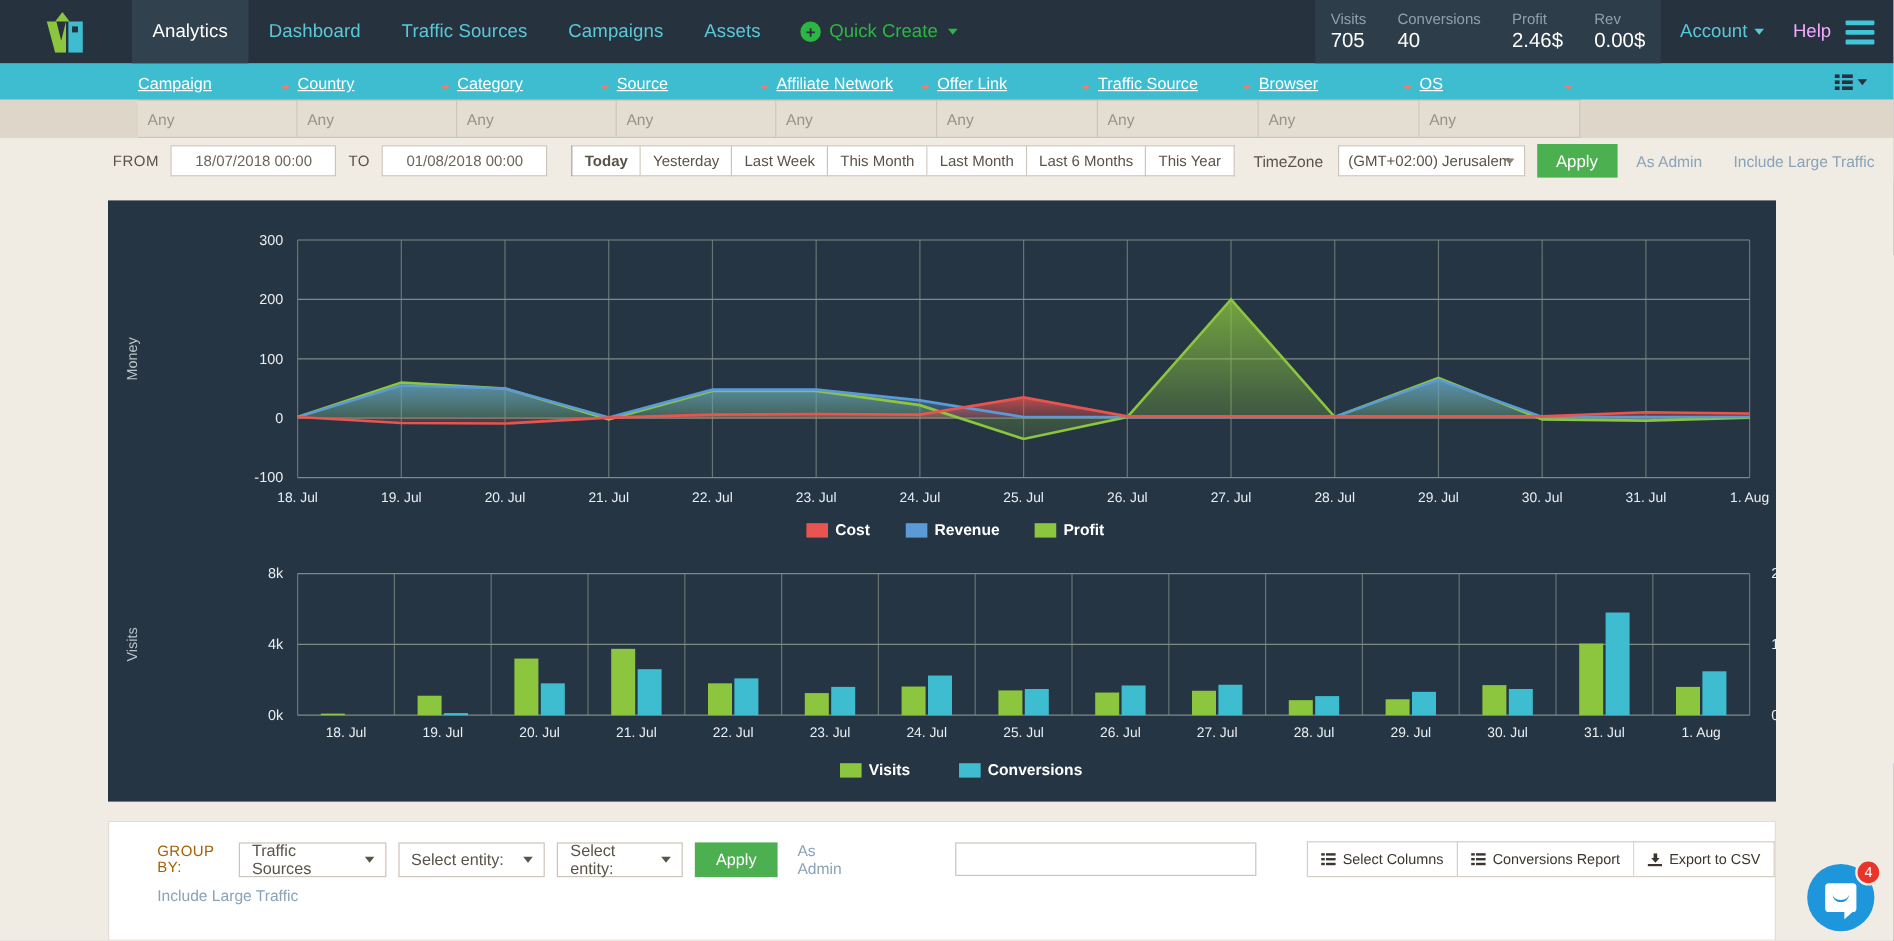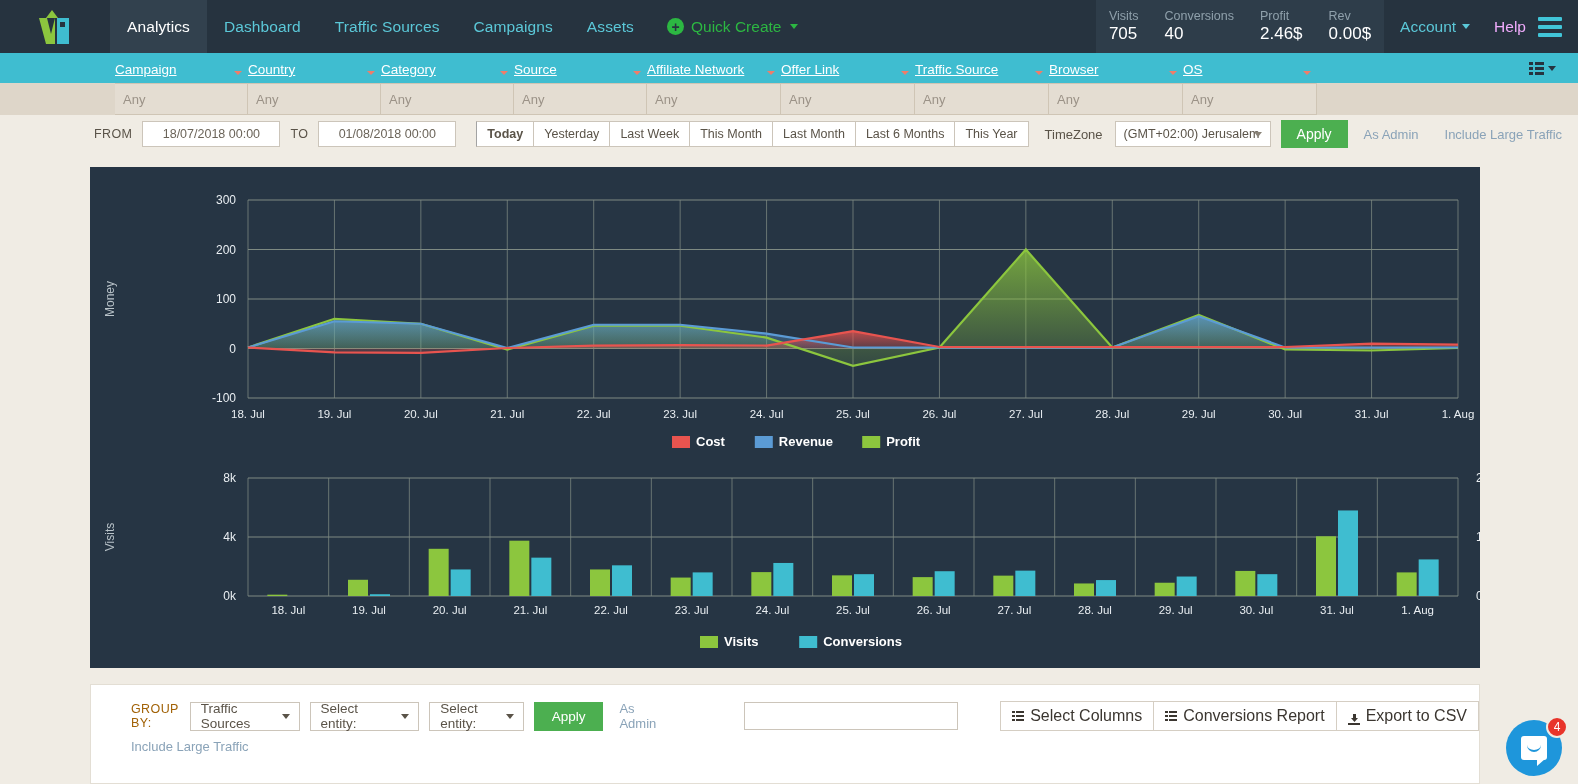--- a/index.html
+++ b/index.html
@@ -171,21 +171,21 @@
   .gb-asadmin { margin-left: 16px; color: #8aa3b8; font-size: 13px; }
   .search-box {
     margin-left: 86px; width: 300px; height: 28px; border: 1px solid #ccc5ba;
     background: #fff; color: #9b9287; font-size: 13px;
     display: flex; align-items: center; padding-left: 8px;
   }
   .btn-group { margin-left: 42px; display: flex; }
   .tbtn {
     height: 30px; background: #fff; border: 1px solid #d5cec3; border-left: none;
     display: flex; align-items: center; gap: 6px; padding: 0 11px;
-    color: #3b3630; font-size: 16px; white-space: nowrap;
+    color: #3b3630; font-size: 12px; white-space: nowrap;
   }
   .tbtn:first-child { border-left: 1px solid #d5cec3; }
   .list-icon { width: 12px; height: 10px; position: relative; display:inline-block;}
   .list-icon i { position: absolute; background: #3b3630; display:block; }
   .dl-icon { width: 12px; height: 11px; position: relative; display:inline-block;}
   .incl-lt { padding: 8px 0 0 40px; color: #8aa3b8; font-size: 13px; }
 
   
   .chat-widget {
     position: absolute; right: 12px; bottom: 8px; width: 60px; height: 60px;

